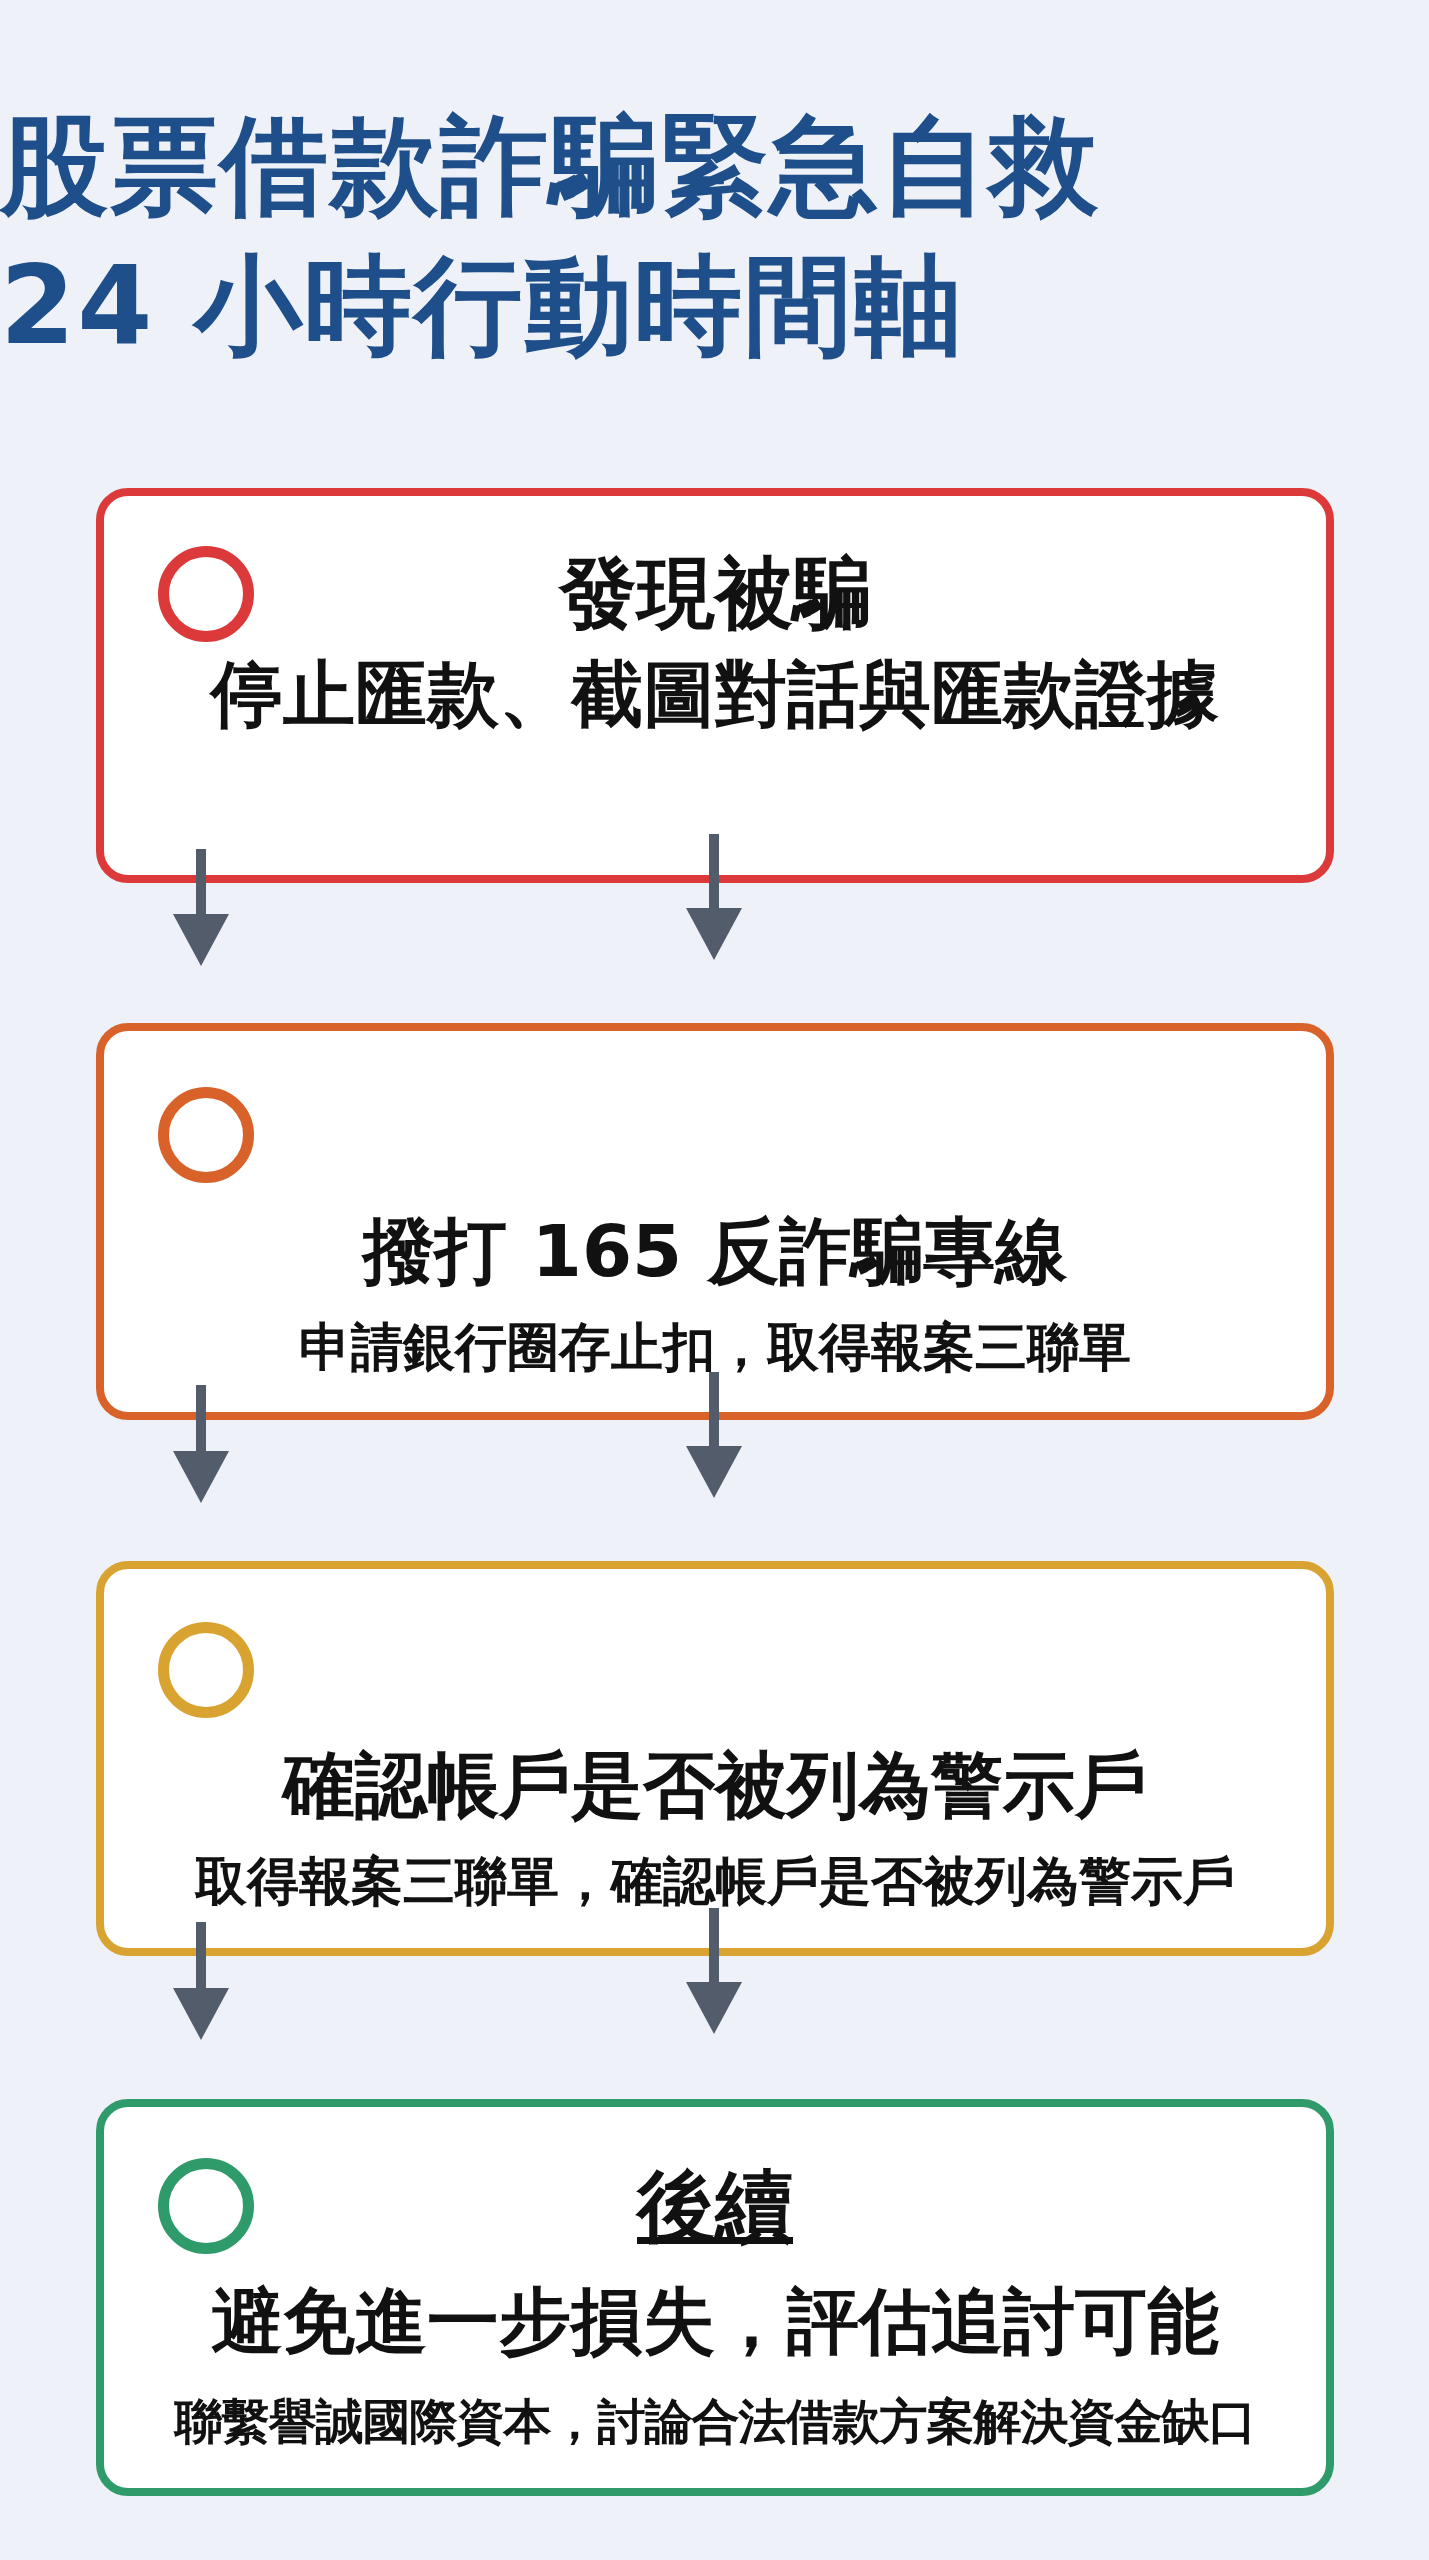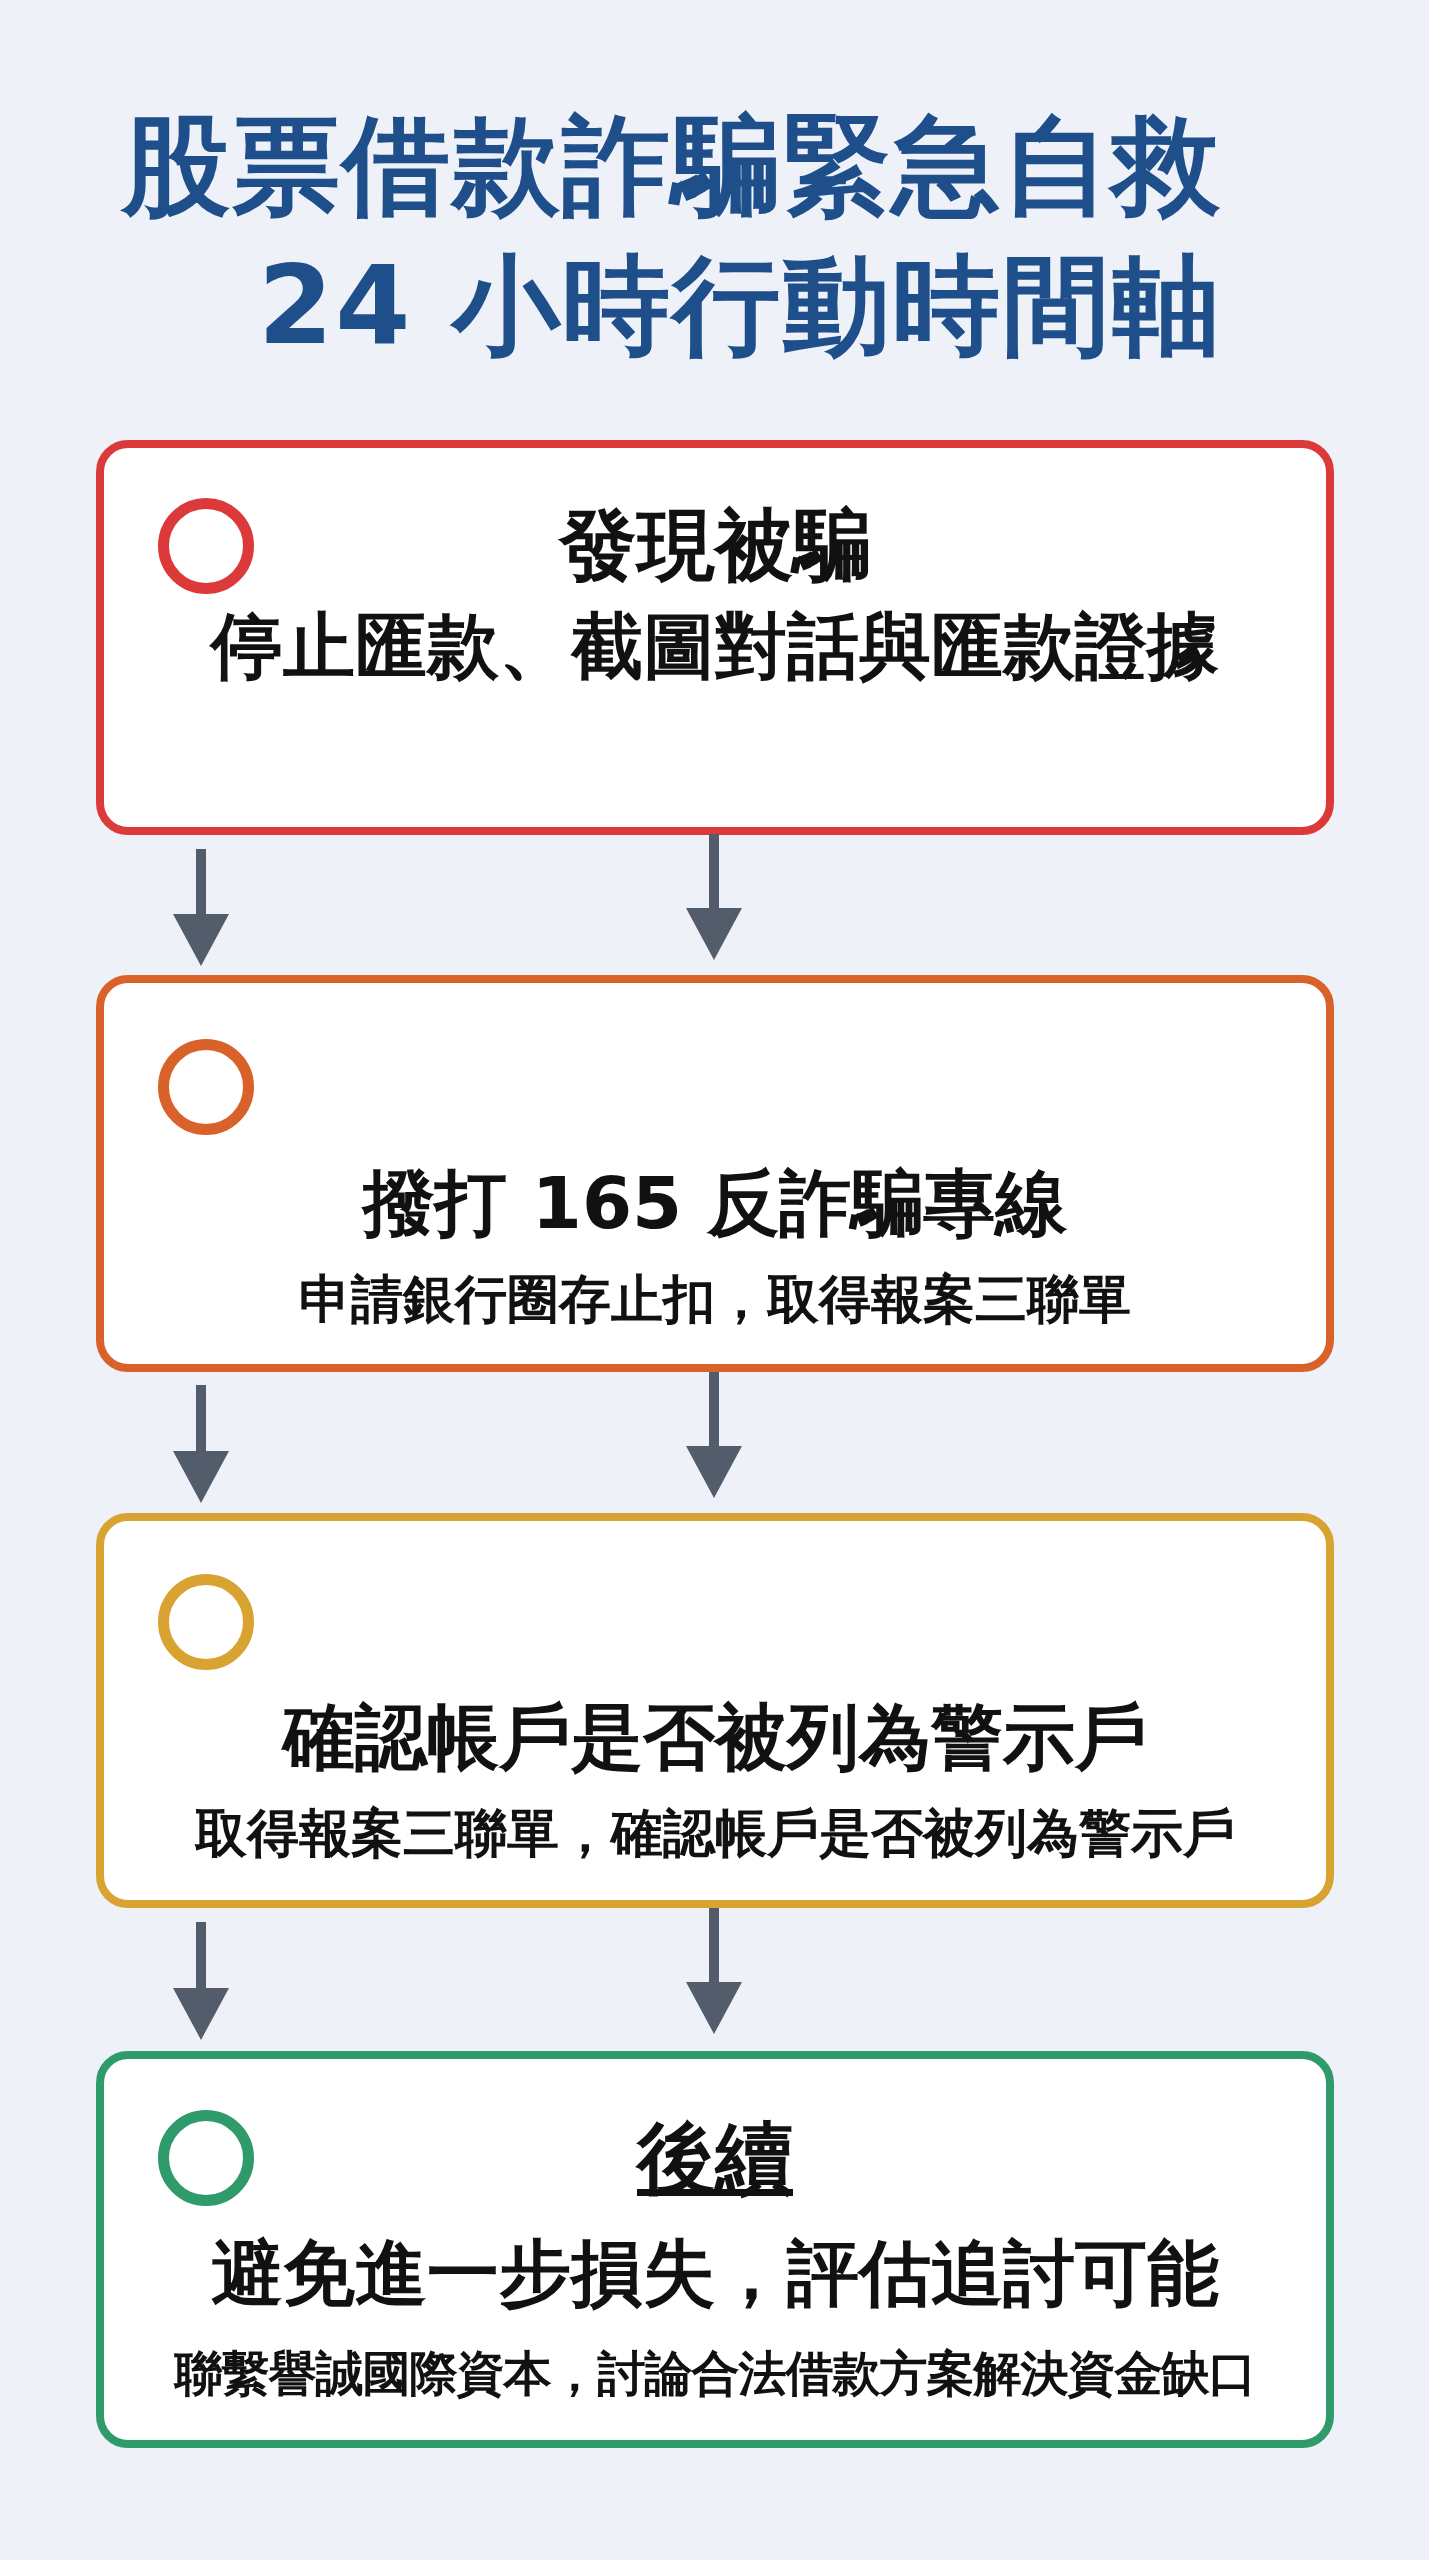--- a/index.html
+++ b/index.html
@@ -11,40 +11,41 @@
       height: 2560px;
       background: #eef2f8;
       position: relative;
       overflow: hidden;
       font-family: "DejaVu Sans", "Liberation Sans", sans-serif;
     }
     .title {
       position: absolute;
       left: 0;
       width: 1222px;
-      text-align: right;
+      text-align: left;
       color: #1f4f8a;
       font-weight: bold;
       font-size: 108px;
       line-height: 1;
       white-space: nowrap;
       letter-spacing: 2px;
     }
     .title.l1 { top: 112px; }
     .title.l2 { top: 252px; }
 
     .card {
       position: absolute;
       left: 96px;
       width: 1238px;
       height: 395px;
       box-sizing: border-box;
       border: 8px solid #dc3a3a;
       border-radius: 32px;
       background: #ffffff;
+      margin-top: 48px;
     }
     .card .ring {
       position: absolute;
       left: 54px;
       top: 50px;
       width: 96px;
       height: 96px;
       box-sizing: border-box;
       border-radius: 50%;
       border: 11px solid currentColor;

